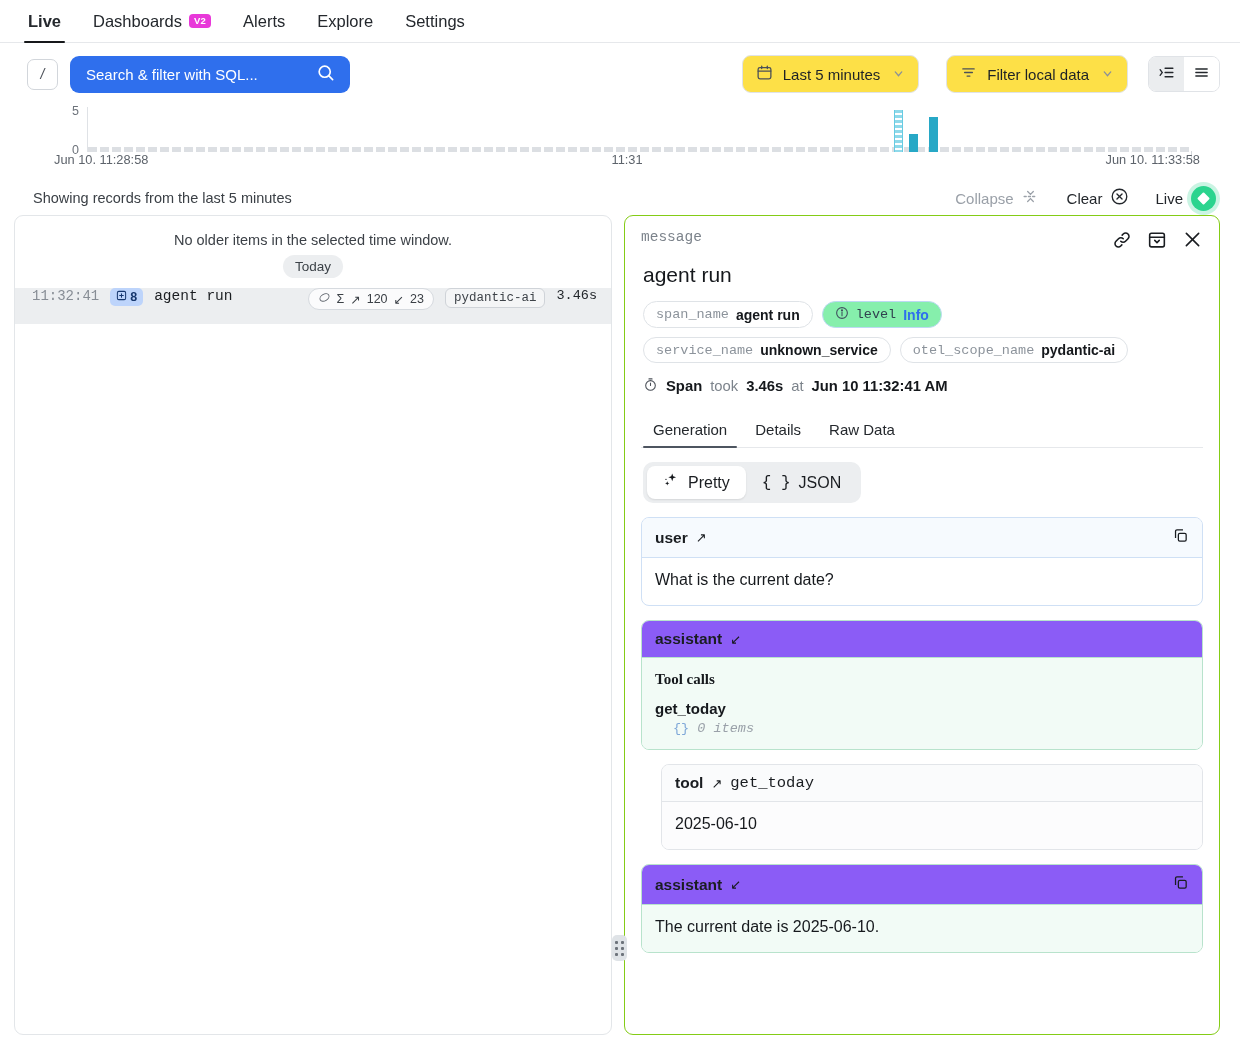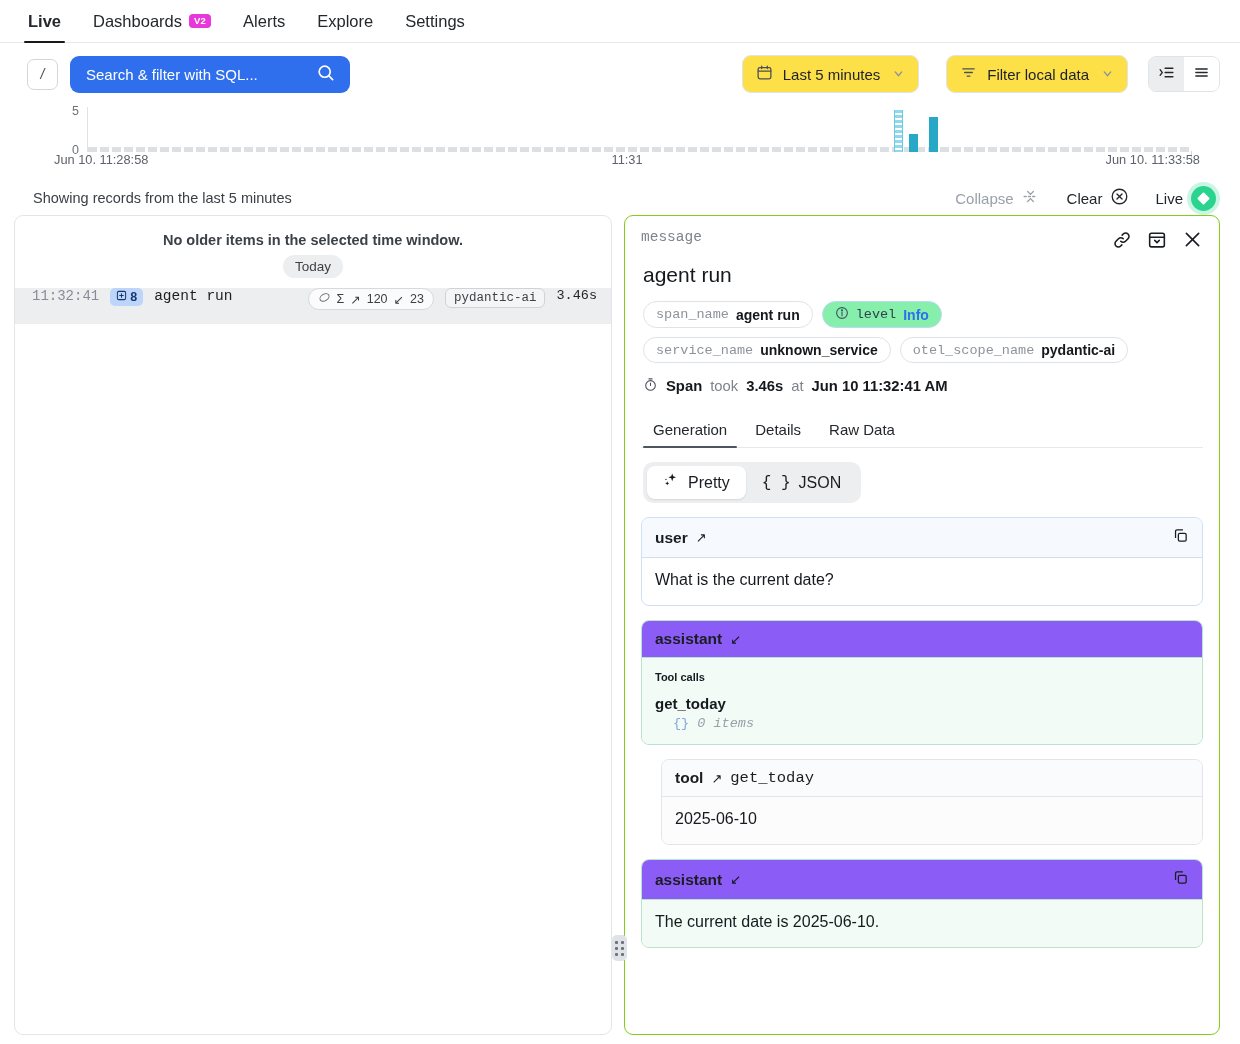--- a/index.html
+++ b/index.html
@@ -133,21 +133,21 @@
   }
   .livedot i { width: 9px; height: 9px; background: #fff; transform: rotate(45deg); border-radius: 1px; display: block; }
 
   
   #panels { display: flex; padding: 0 20px 0 14px; gap: 12px; height: 820px; position: relative; }
   #leftpanel {
     width: 598px;
     border: 1px solid #e3e6e9; border-radius: 9px;
     background: #fff; overflow: hidden;
   }
-  #noolder { text-align: center; font-size: 14.5px; color: #3c4147; padding: 16px 0 7px; font-weight: bold; }
+  #noolder { text-align: center; font-size: 14.5px; color: #3c4147; padding: 16px 0 7px; }
   #todaywrap { text-align: center; padding-bottom: 10px; }
   #todaychip {
     display: inline-block; background: #eceef0; color: #3c4248;
     font-size: 13.5px; padding: 4px 12px; border-radius: 12px;
   }
   #logrow {
     display: flex; align-items: flex-start;
     height: 36px; background: #eceef0;
     padding: 0 14px 0 17px; gap: 11px;
     font-size: 14px; cursor: pointer;
@@ -252,21 +252,21 @@
   .msgcard.user .hd { background: #f6fafe; border-bottom: 1px solid #cfe0f5; }
   .msgcard.assistant { border: 1px solid #b8e3cc; }
   .msgcard.assistant .hd { background: #8b5cf6; border-bottom: 1px solid #b8e3cc; }
   .msgcard.assistant .bd { background: #f2fbf6; }
   .msgcard.tool { border: 1px solid #e2e5e9; margin-left: 20px; }
   .msgcard.tool .hd { background: #fafbfc; border-bottom: 1px solid #e2e5e9; }
   .msgcard.tool .bd { background: #fcfcfd; }
   .arrowglyph { font-size: 13px; font-weight: 400; color: #15181c; }
   .toolname { font-family: "Liberation Mono", monospace; font-weight: 400; font-size: 15.5px; }
   .tool-body-mono { font-size: 15.5px; }
-  .toolcalls-label { font-size: 11px; font-weight: 700; margin-bottom: 12px; }
+  .toolcalls-label { font-size: 15px; font-weight: 700; margin-bottom: 12px; font-family: Liberation Serif, serif; }
   .toolcall-name { font-size: 15px; font-weight: 700; margin-bottom: 4px; }
   .toolcall-items {
     font-family: "Liberation Mono", monospace; font-size: 13.5px;
     color: #9aa1a9; font-style: italic; padding-left: 18px;
   }
   .toolcall-items b { color: #7fa8d8; font-style: normal; font-weight: 400; }
   .copyicon { cursor: pointer; }
 </style>
 </head>
 <body>

